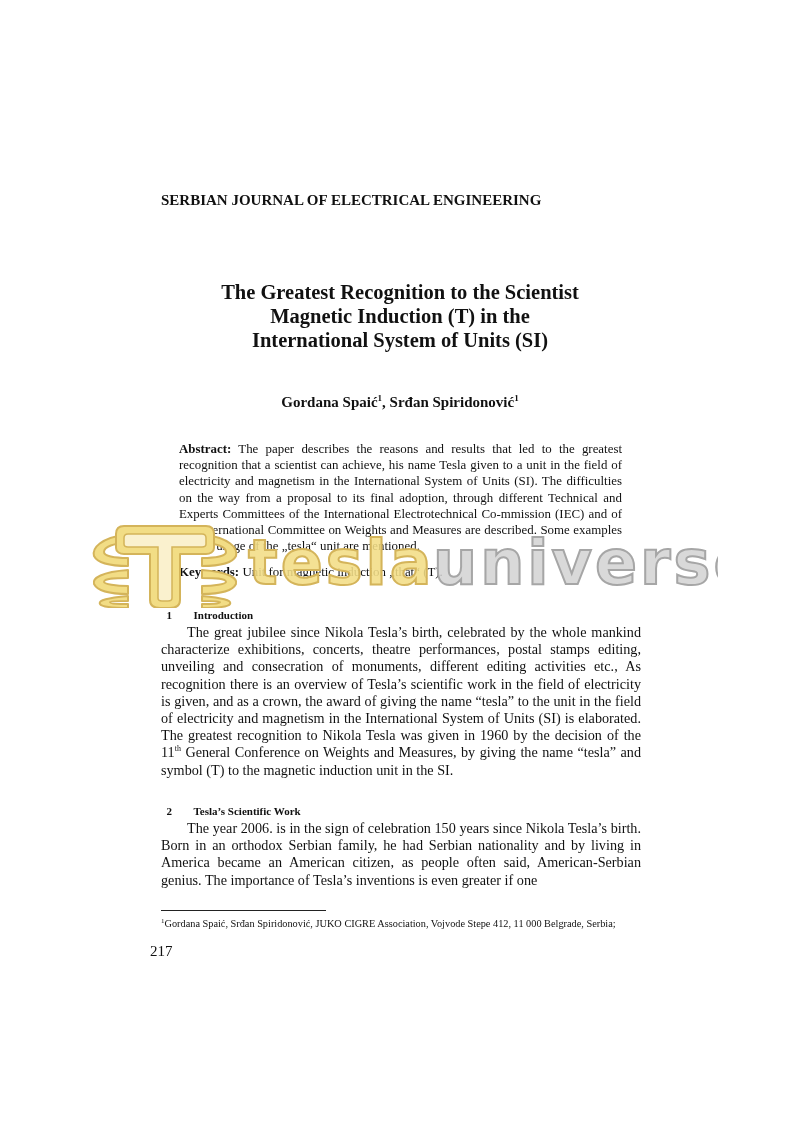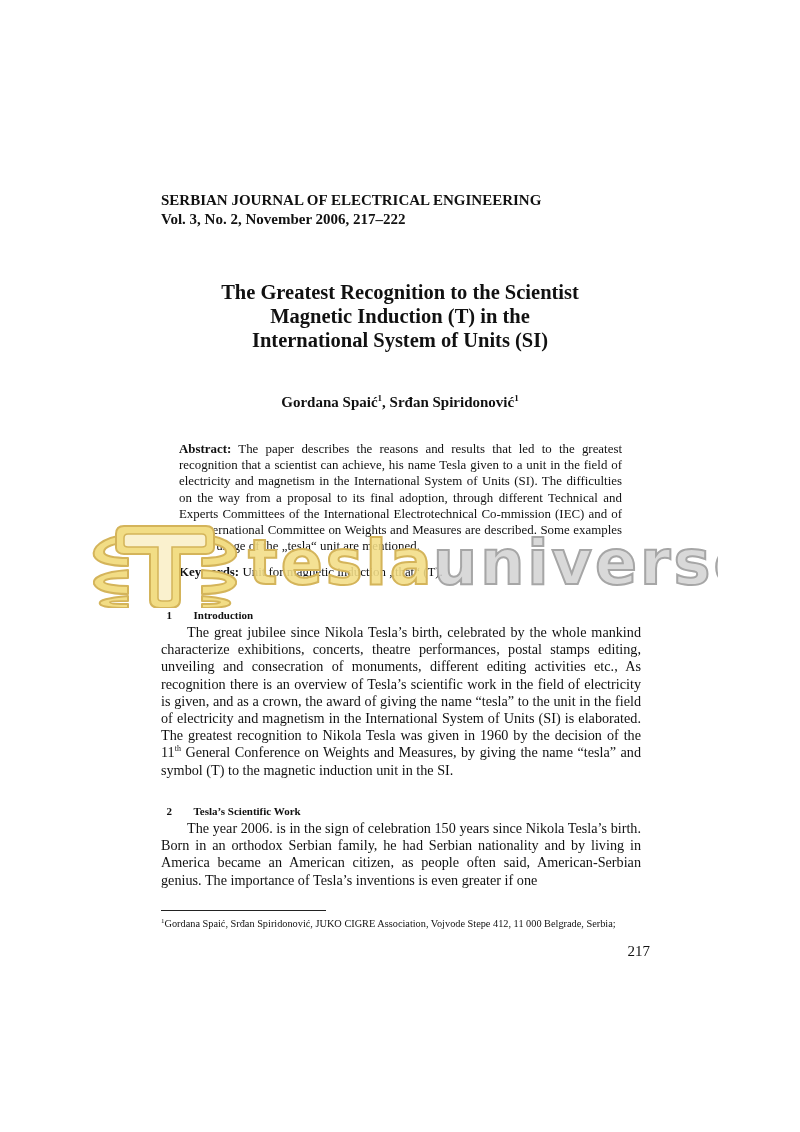--- a/index.html
+++ b/index.html
@@ -34,31 +34,30 @@
       left: 161px; width: 480px; font-size: 14.2px; line-height: 17.2px;
       text-align: justify;
     }
     .para .indent { display: inline-block; width: 26px; }
     .para sup { font-size: 8px; vertical-align: super; line-height: 0; }
     .footnote-rule { left: 161px; top: 910px; width: 165px; height: 1px; background: #222; }
     .footnote {
       left: 161px; top: 917px; width: 490px; font-size: 10.3px; line-height: 14px;
     }
     .footnote sup { font-size: 7px; vertical-align: super; line-height: 0; }
-    .page-number { left: 150px; width: 500px; top: 943px; text-align: right; font-size: 15px; }
+    .page-number { left: 150px; width: 500px; top: 943px; text-align: left; font-size: 15px; }
 
     
     .watermark { left: 88px; top: 522px; width: 630px; height: 86px; pointer-events: none; }
   </style>
 </head>
 <body>
 
 <div class="abs journal">
   <div>SERBIAN JOURNAL OF ELECTRICAL ENGINEERING</div>
-  <div>Vol. 3, No. 2, November 2006, 217–222</div>
 </div>
 
 <div class="abs title">
   <div>The Greatest Recognition to the Scientist</div>
   <div>Magnetic Induction (T) in the</div>
   <div>International System of Units (SI)</div>
 </div>
 
 <div class="abs authors">
   <span>Gordana Spaić</span><sup>1</sup><span>, </span><span>Srđan Spiridonović</span><sup>1</sup>

